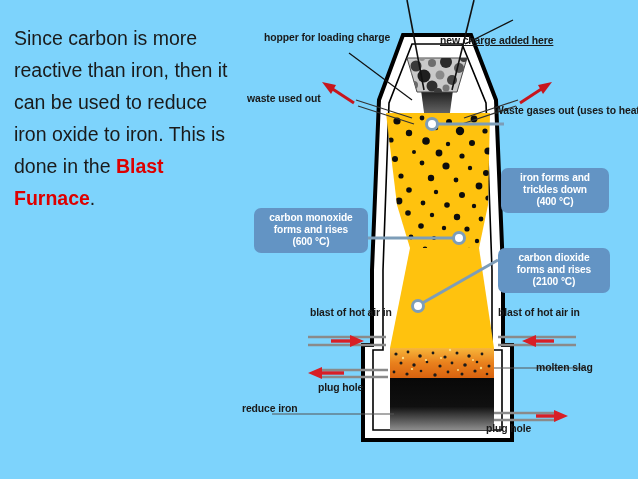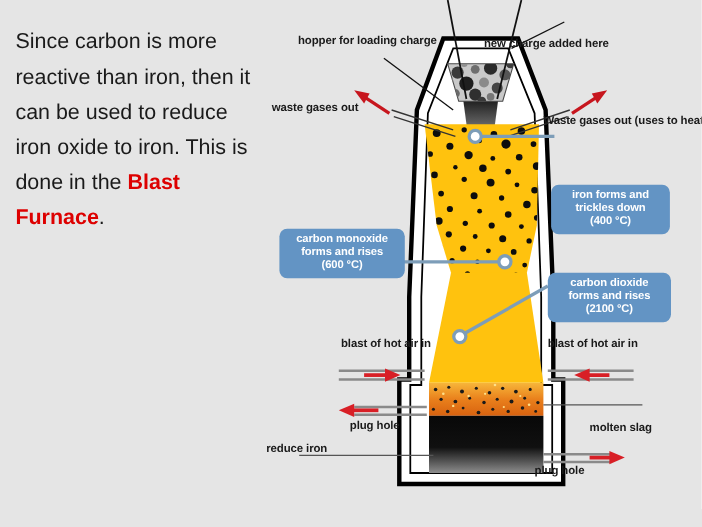--- a/index.html
+++ b/index.html
@@ -7,21 +7,21 @@
     padding: 0;
     background: #ffffff;
   }
   body {
     font-family: "Liberation Sans", sans-serif;
   }
   #page {
     position: relative;
     width: 638px;
     height: 479px;
-    background: #e5e5e5;
+    background: #7dd3fc;
     overflow: hidden;
   }
 
   
   #caption {
     position: absolute;
     left: 14px;
     top: 22px;
     width: 222px;
     font-size: 19.5px;
@@ -46,21 +46,21 @@
   
   .lbl {
     position: absolute;
     font-size: 10.4px;
     font-weight: bold;
     color: #1a1a1a;
     line-height: 12.6px;
     letter-spacing: -0.1px;
     white-space: nowrap;
   }
-  .lbl.ctr { text-align: center; }
+  .lbl.ctr { }
 
   
   .chip {
     position: absolute;
     background: #6394c4;
     color: #ffffff;
     font-size: 10.2px;
     font-weight: bold;
     line-height: 12.2px;
     text-align: center;
@@ -307,39 +307,39 @@
       <g fill="#ffffff" stroke="#7d9db8" stroke-width="3">
         <circle cx="196" cy="124" r="5.5"></circle>
         <circle cx="223" cy="238" r="5.5"></circle>
         <circle cx="182" cy="306" r="5.5"></circle>
       </g>
     </svg>
 
     <div class="lbl ctr" style="left:28px; top:32px; width:140px;">hopper for loading
 charge</div>
 
-    <div class="lbl" style="left:204px; top:35px;">new charge added here</div>
-
-    <div class="lbl" style="left:11px; top:93px;">waste gases out</div>
+    <div class="lbl" style="left:204px; top:35px;text-decoration:underline;">new charge added here</div>
+
+    <div class="lbl" style="left:11px; top:93px;">waste used out</div>
 
     <div class="lbl ctr" style="left:258px; top:105px; width:130px;">Waste gases out
 (uses to heat up
 the air blast)</div>
 
     <div class="lbl" style="left:74px; top:307px;">blast of
 hot air in</div>
 
     <div class="lbl" style="left:262px; top:307px;">blast of
 hot air in</div>
 
     <div class="lbl" style="left:82px; top:382px;">plug hole</div>
 
     <div class="lbl" style="left:6px; top:403px;">reduce iron</div>
 
-    <div class="lbl" style="left:300px; top:362px;margin-top:22px;">molten slag</div>
+    <div class="lbl" style="left:300px; top:362px;">molten slag</div>
 
     <div class="lbl" style="left:250px; top:423px;">plug hole</div>
 
     <div class="chip" style="left:265px; top:168px; width:104px;">iron forms and
 trickles down
 (400 °C)</div>
 
     <div class="chip" style="left:18px; top:208px; width:110px;">carbon monoxide
 forms and rises
 (600 °C)</div>

